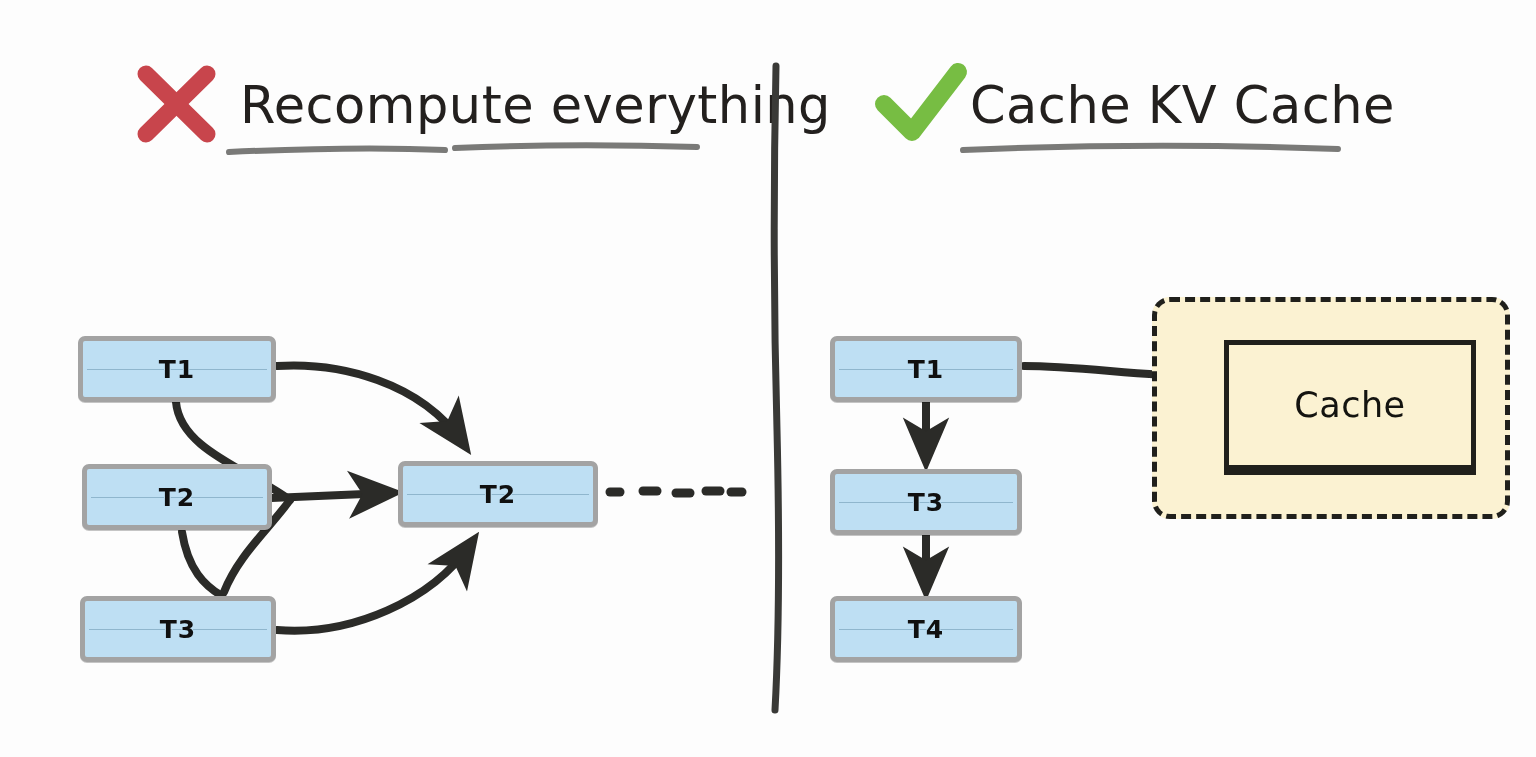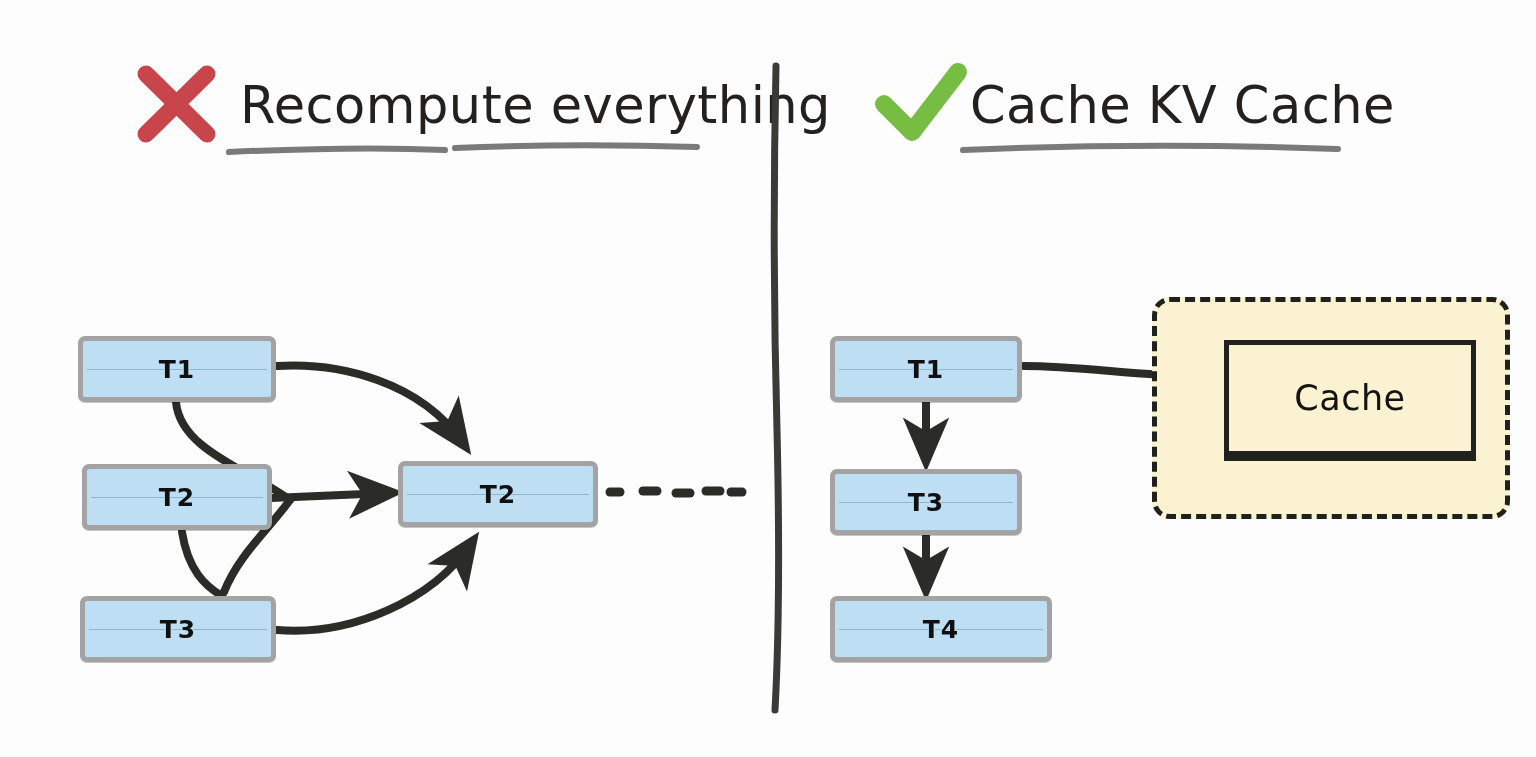--- a/index.html
+++ b/index.html
@@ -80,21 +80,21 @@
     box-sizing: border-box;
     background: #fbf2d2;
     border: 5px dashed #20201c;
     border-radius: 18px;
   }
   #cache-table {
     position: absolute;
     left: 1224px;
     top: 340px;
     width: 252px;
-    height: 121px;
+    height: 135px;
     box-sizing: border-box;
     border: 5px solid #20201c;
     background: transparent;
     display: flex;
     flex-direction: column;
   }
   #cache-table .crow {
     flex: 1 1 50%;
     display: flex;
     align-items: center;
@@ -197,21 +197,21 @@
   <div class="node" id="node-right-t1" style="left:830px; top:336px; width:192px; height:66px;">
     <span class="rule"></span>
     <span class="lbl">T1</span>
   </div>
 
   <div class="node" id="node-right-t3" style="left:830px; top:469px; width:192px; height:66px;">
     <span class="rule"></span>
     <span class="lbl">T3</span>
   </div>
 
-  <div class="node" id="node-right-t4" style="left:830px; top:596px; width:222px; height:66px;">
+  <div class="node" id="node-right-t4" style="left:830px; top:596px; width:192px; height:66px;">
     <span class="rule"></span>
     <span class="lbl">T4</span>
   </div>
 
   <div id="cache-region"></div>
 
   <div id="cache-table">
     <div class="crow top">Cache</div>
   </div>
 

